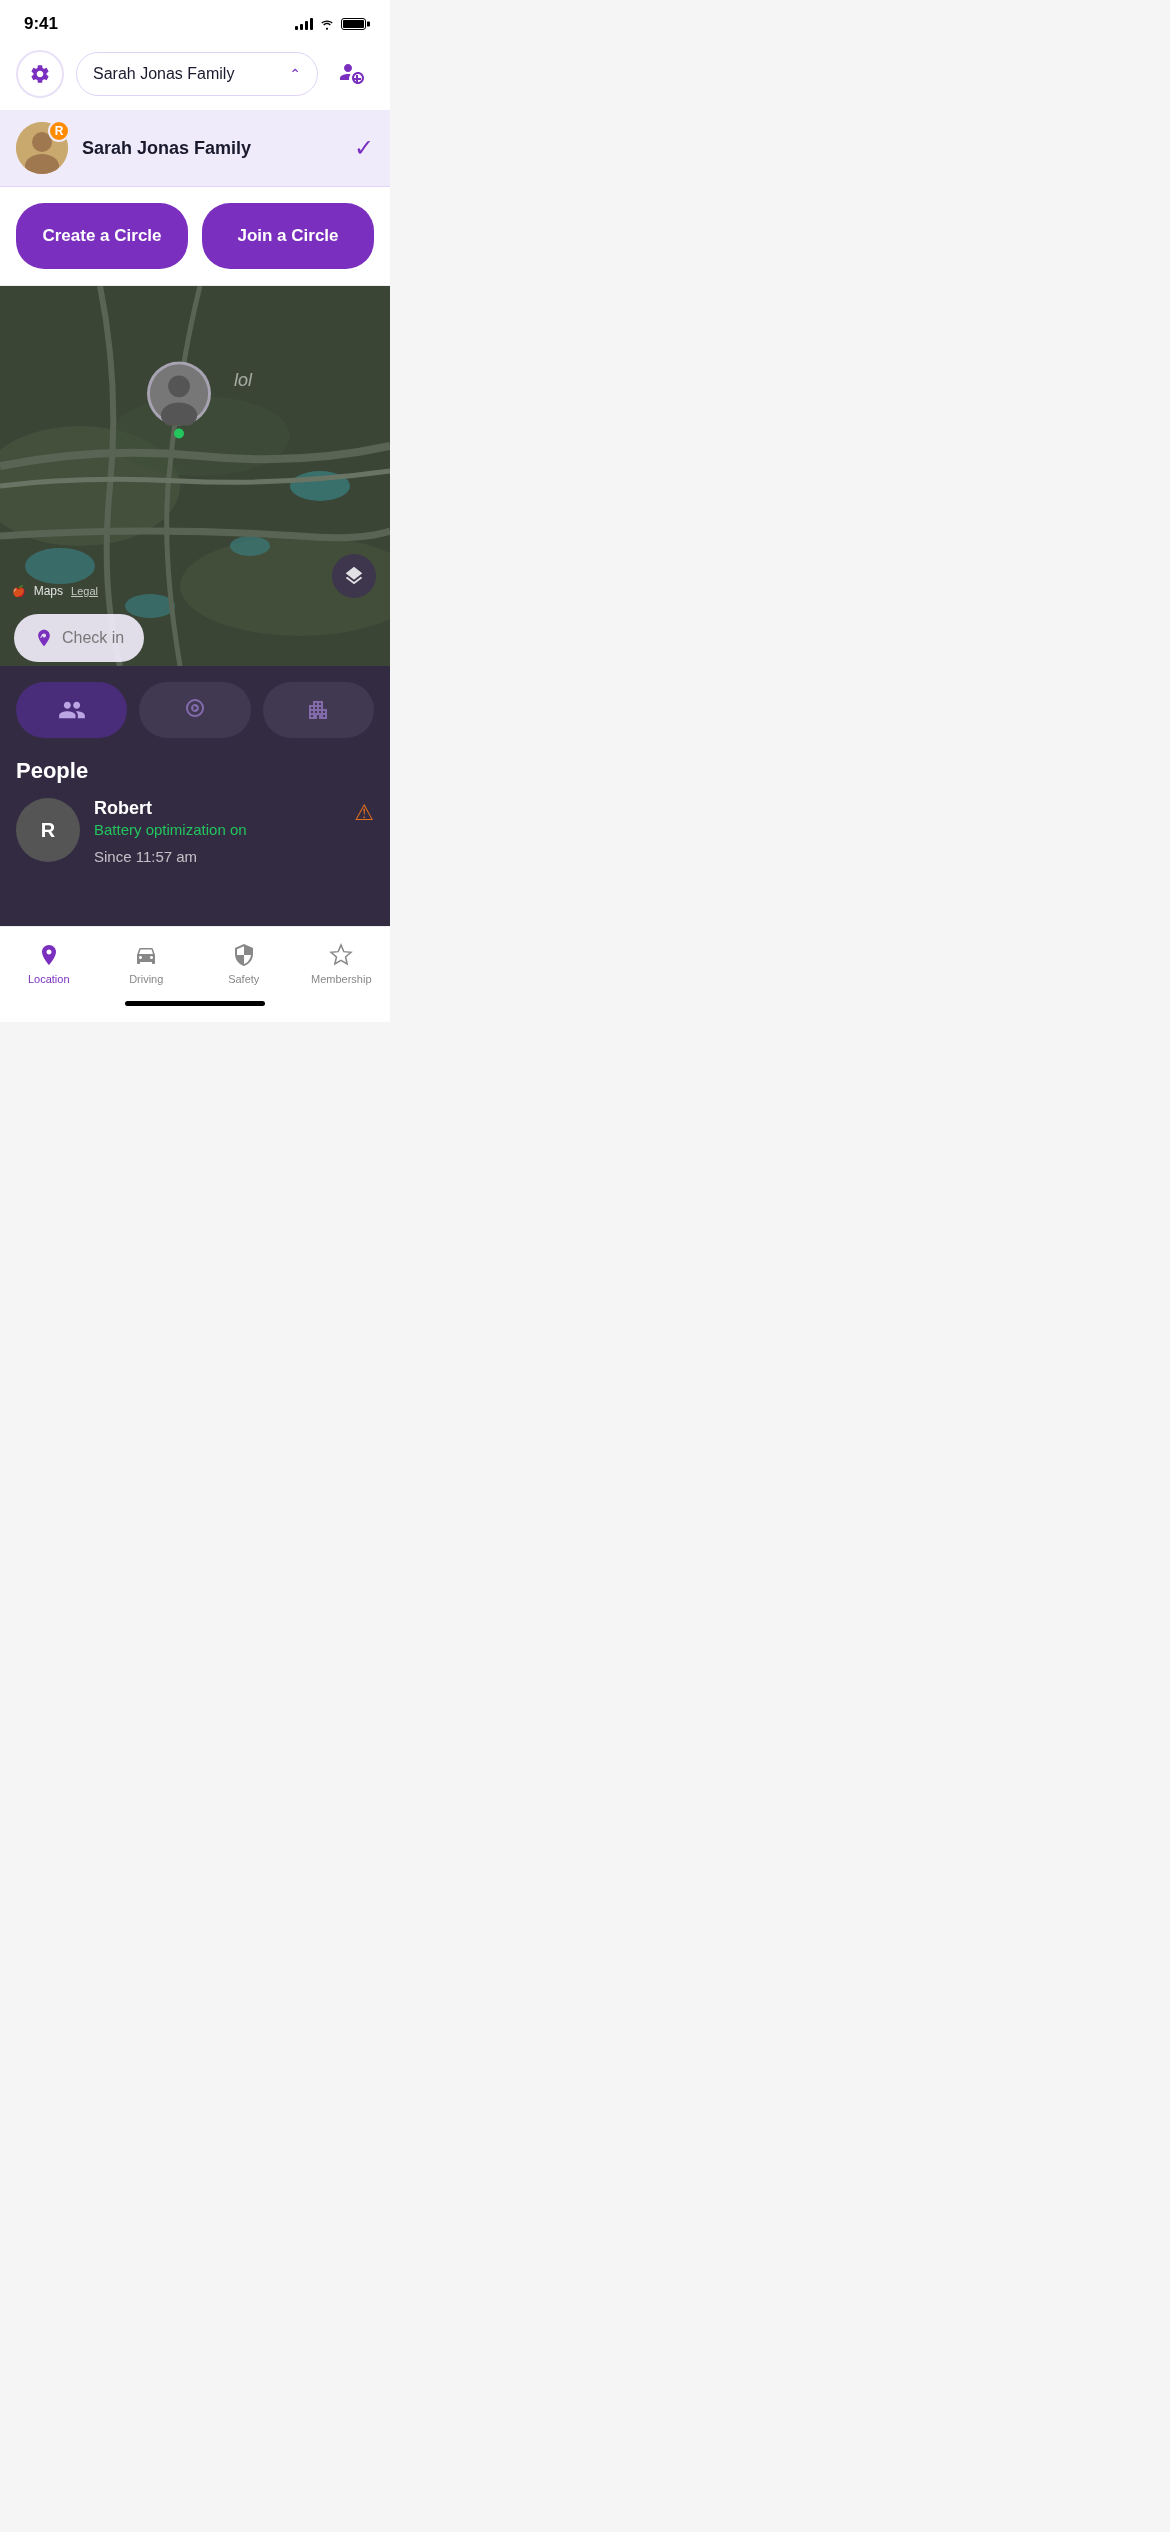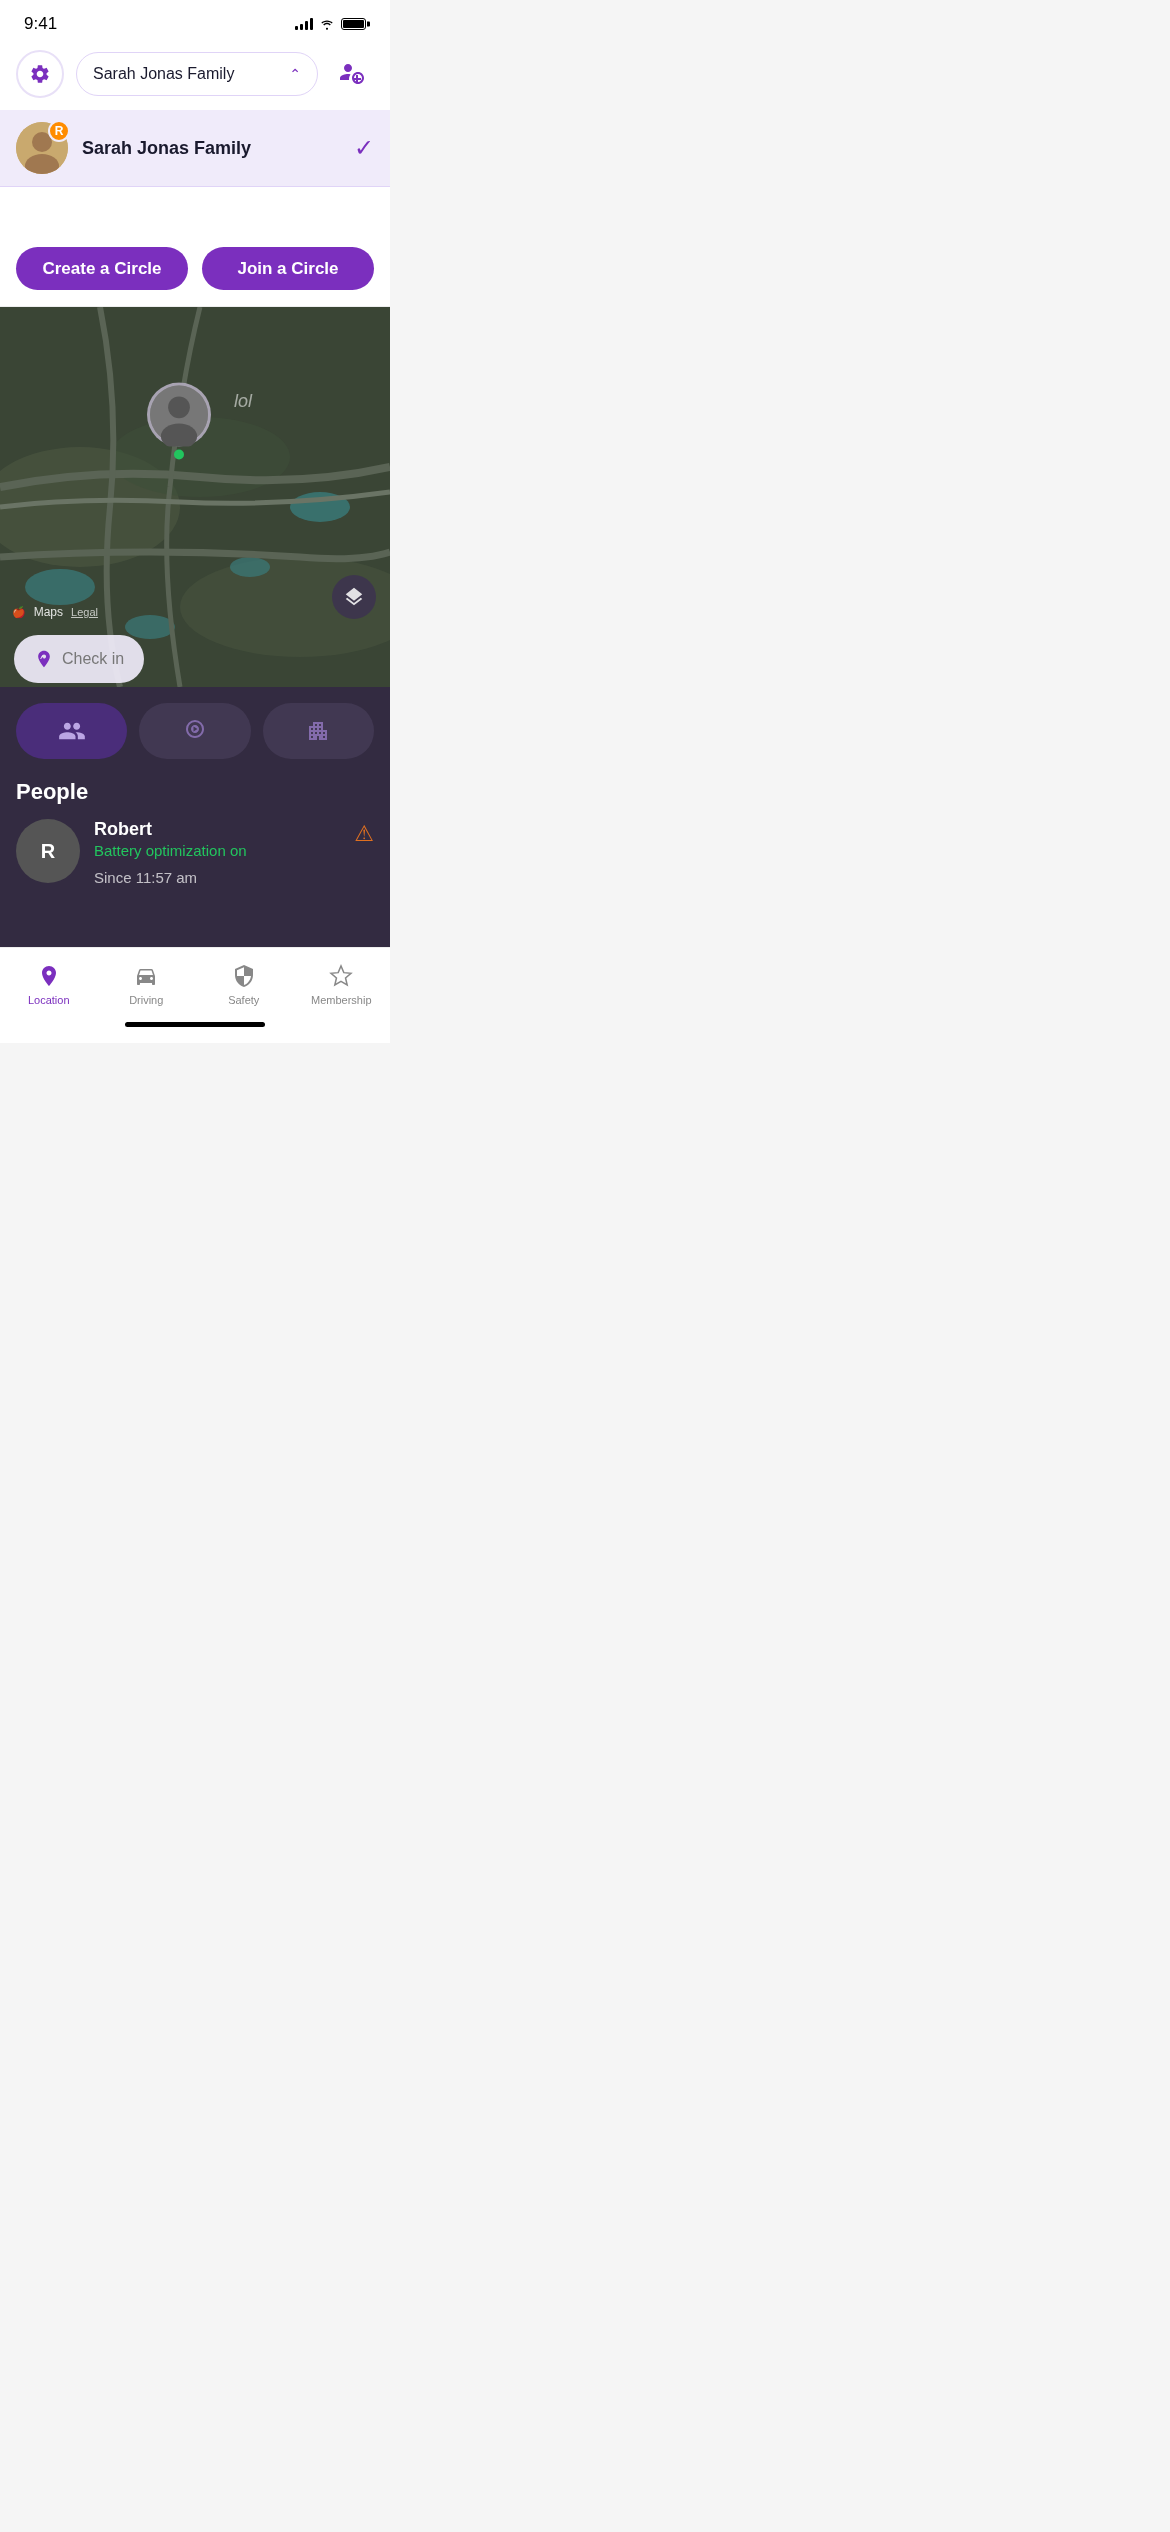--- a/index.html
+++ b/index.html
@@ -18,21 +18,21 @@
     .status-bar {
       display: flex;
       justify-content: space-between;
       align-items: center;
       padding: 14px 24px 8px;
       background: #fff;
     }
 
     .status-time {
       font-size: 17px;
-      font-weight: 400;
+      font-weight: 700;
       color: #000;
     }
 
     .status-icons {
       display: flex;
       align-items: center;
       gap: 6px;
     }
 
     .signal-bars {
@@ -204,32 +204,31 @@
     .action-buttons {
       background: #fff;
       padding: 16px;
       display: flex;
       gap: 14px;
       border-bottom: 1px solid #eee;
     }
 
     .action-btn {
       flex: 1;
-      height: 43px;
+      height: 66px;
       border-radius: 28px;
       border: none;
       background: #7B2FBE;
       color: #fff;
       font-size: 17px;
       font-weight: 600;
       cursor: pointer;
       display: flex;
       align-items: center;
       justify-content: center;
-      margin-top: 44px;
     }
 
     
     .map-container {
       position: relative;
       width: 100%;
       height: 380px;
       background: #6d28d9;
       overflow: hidden;
     }

